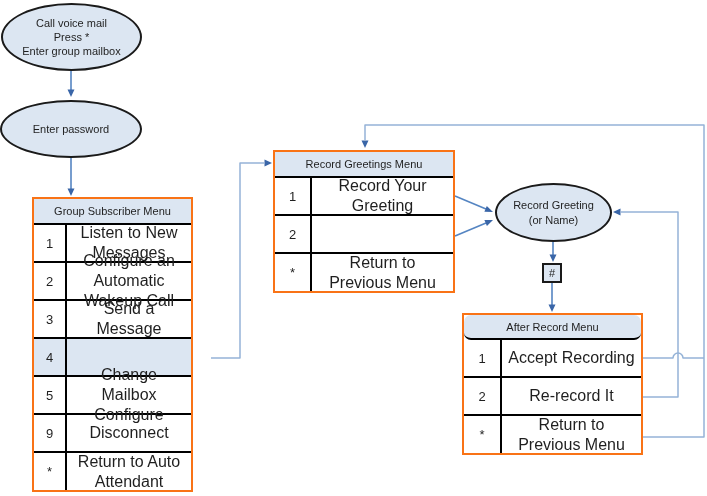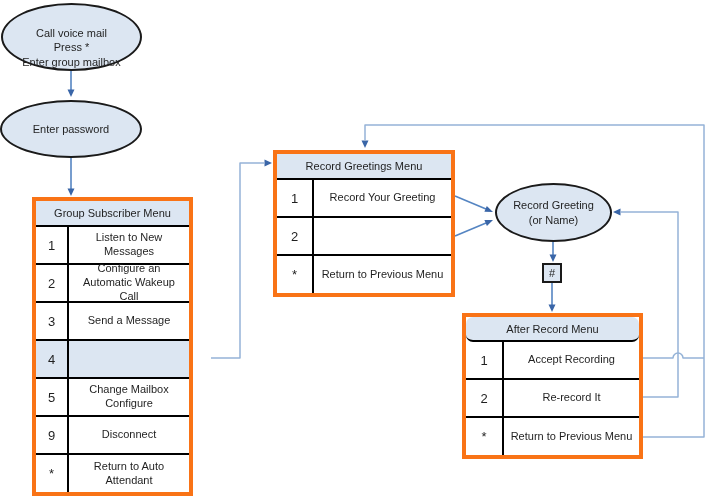--- a/index.html
+++ b/index.html
@@ -13,35 +13,35 @@
   .ln2{fill:none;stroke:var(--arrow-stem,#5585c2);stroke-width:1.6;stroke-linejoin:round;}
   .ah{fill:var(--arrow-head,#3a66a8);stroke:none;}
   
   .ellipse{
     position:absolute;border:2px solid #1a1a1a;border-radius:50%;
     background:var(--node-fill,#dce6f2);
     display:flex;flex-direction:column;align-items:center;justify-content:center;
     font-size:11px;line-height:1.3;text-align:center;box-sizing:border-box;
   }
   
-  .menu{position:absolute;border:4px solid #f97316;background:#fff;box-sizing:border-box;}
+  .menu{position:absolute;border:2px solid #f97316;background:#fff;box-sizing:border-box;}
   .menu-header{
     height:24px;border-bottom:2px solid #000;background:var(--node-fill,#dce6f2);
     display:flex;align-items:center;justify-content:center;font-size:11px;
   }
   .menu-row{display:flex;border-bottom:2px solid #000;box-sizing:border-box;height:38px;}
   .menu-row:last-child{border-bottom:none;height:37px;}
   .menu-row.highlight{background:var(--node-fill,#dce6f2);}
   .menu-key{
     border-right:2px solid #000;display:flex;align-items:center;justify-content:center;
     font-size:13px;box-sizing:border-box;
   }
   .menu-label{
     flex:1;display:flex;align-items:center;justify-content:center;
-    font-size:11px;text-align:center;line-height:1.25;padding:8px 6px;
+    font-size:16px;text-align:center;line-height:1.25;padding:8px 6px;
   }
   .t1{left:32px;top:197px;width:161px;}
   .t1 .menu-key{width:33px;}
   .t2{left:273px;top:150px;width:182px;}
   .t2 .menu-key{width:37px;}
   .t3{left:462px;top:313px;width:181px;}
   .t3 .menu-key{width:38px;}
   
   .key-box{
     position:absolute;left:542px;top:263px;width:20px;height:20px;box-sizing:border-box;
@@ -76,21 +76,21 @@
     <polygon class="ah" points="493,212 484.4,211.8 486.8,206"></polygon>
     <path class="ln2" d="M455,236 L486,223"></path>
     <polygon class="ah" points="493,220 486.9,226 484.4,220.1"></polygon>
 
     <path class="ln2" d="M553,242 L553,255"></path>
     <polygon class="ah" points="553,262 549.5,254.5 556.5,254.5"></polygon>
     <path class="ln2" d="M552,283 L552,305"></path>
     <polygon class="ah" points="552,312 548.5,304.5 555.5,304.5"></polygon>
   </svg>
 
-  <div class="ellipse" style="left:1px;top:3px;width:141px;height:68px;justify-content:flex-end;">
+  <div class="ellipse" style="left:1px;top:3px;width:141px;height:68px;">
     <div>Call voice mail</div>
     <div>Press *</div>
     <div>Enter group mailbox</div>
   </div>
 
   <div class="ellipse" style="left:0px;top:100px;width:142px;height:58px;">
     <div>Enter password</div>
   </div>
 
   <div class="menu t1">

